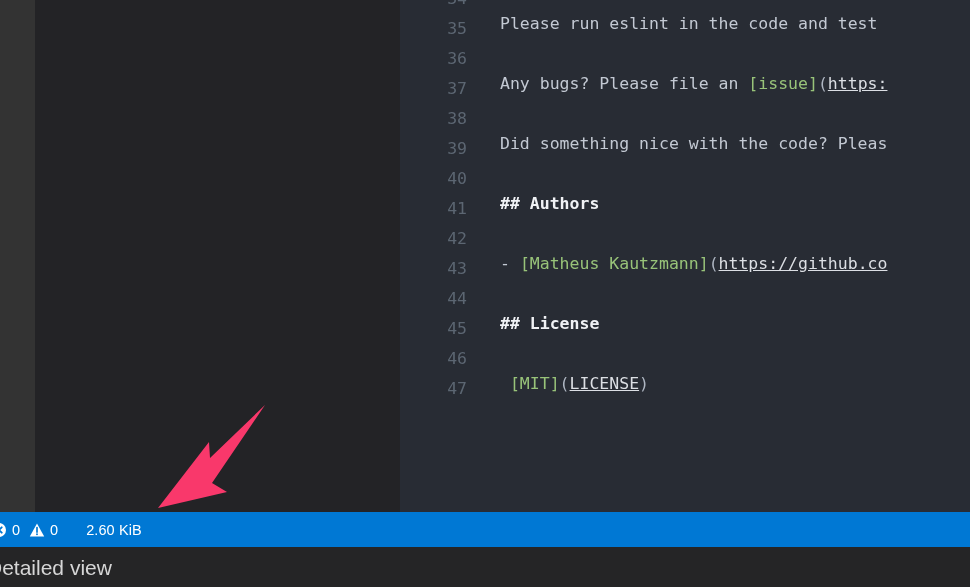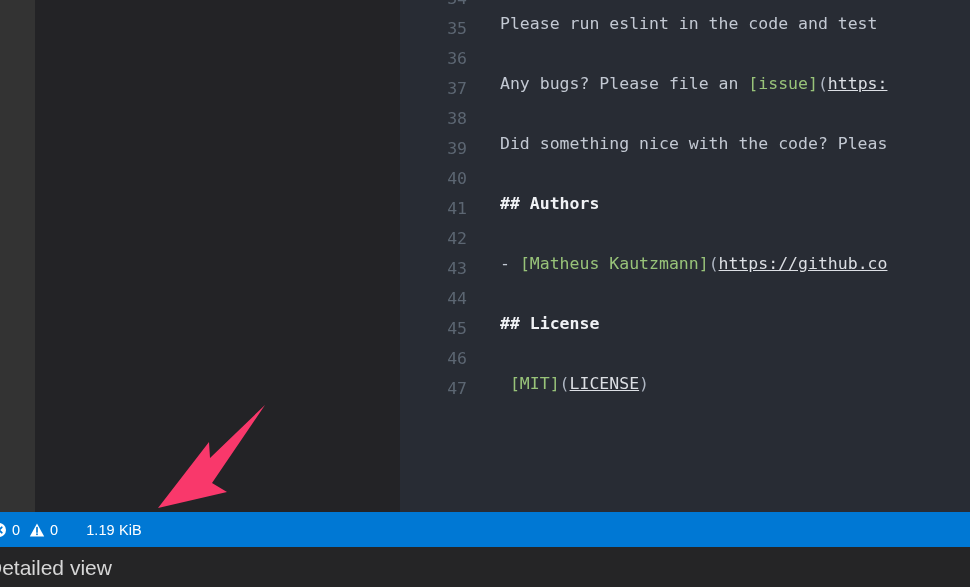--- a/index.html
+++ b/index.html
@@ -184,21 +184,21 @@
         <span class="status-icon">
           <svg width="16" height="16" viewBox="0 0 16 16">
             <path d="M8 1.6 L15.2 14.4 L0.8 14.4 Z" fill="#ffffff"></path>
             <path d="M8 5.6 L8 10.1" stroke="#0078d4" stroke-width="1.7" stroke-linecap="round"></path>
             <circle cx="8" cy="12.3" r="0.95" fill="#0078d4"></circle>
           </svg>
         </span>
         <span>0</span>
       </div>
     </div>
-    <div class="status-size">1.19 KiB</div>
+    <div class="status-size">2.60 KiB</div>
   </div>
 
   <div class="bottom-area">
     <div class="bottom-caption">Detailed view</div>
   </div>
 
   <svg class="annotation-arrow" viewBox="0 0 160 130">
     <path d="M125 10 L70 63 L69 47 L18 113 L87 97 L72 88 Z" fill="#f9386b"></path>
   </svg>
 

